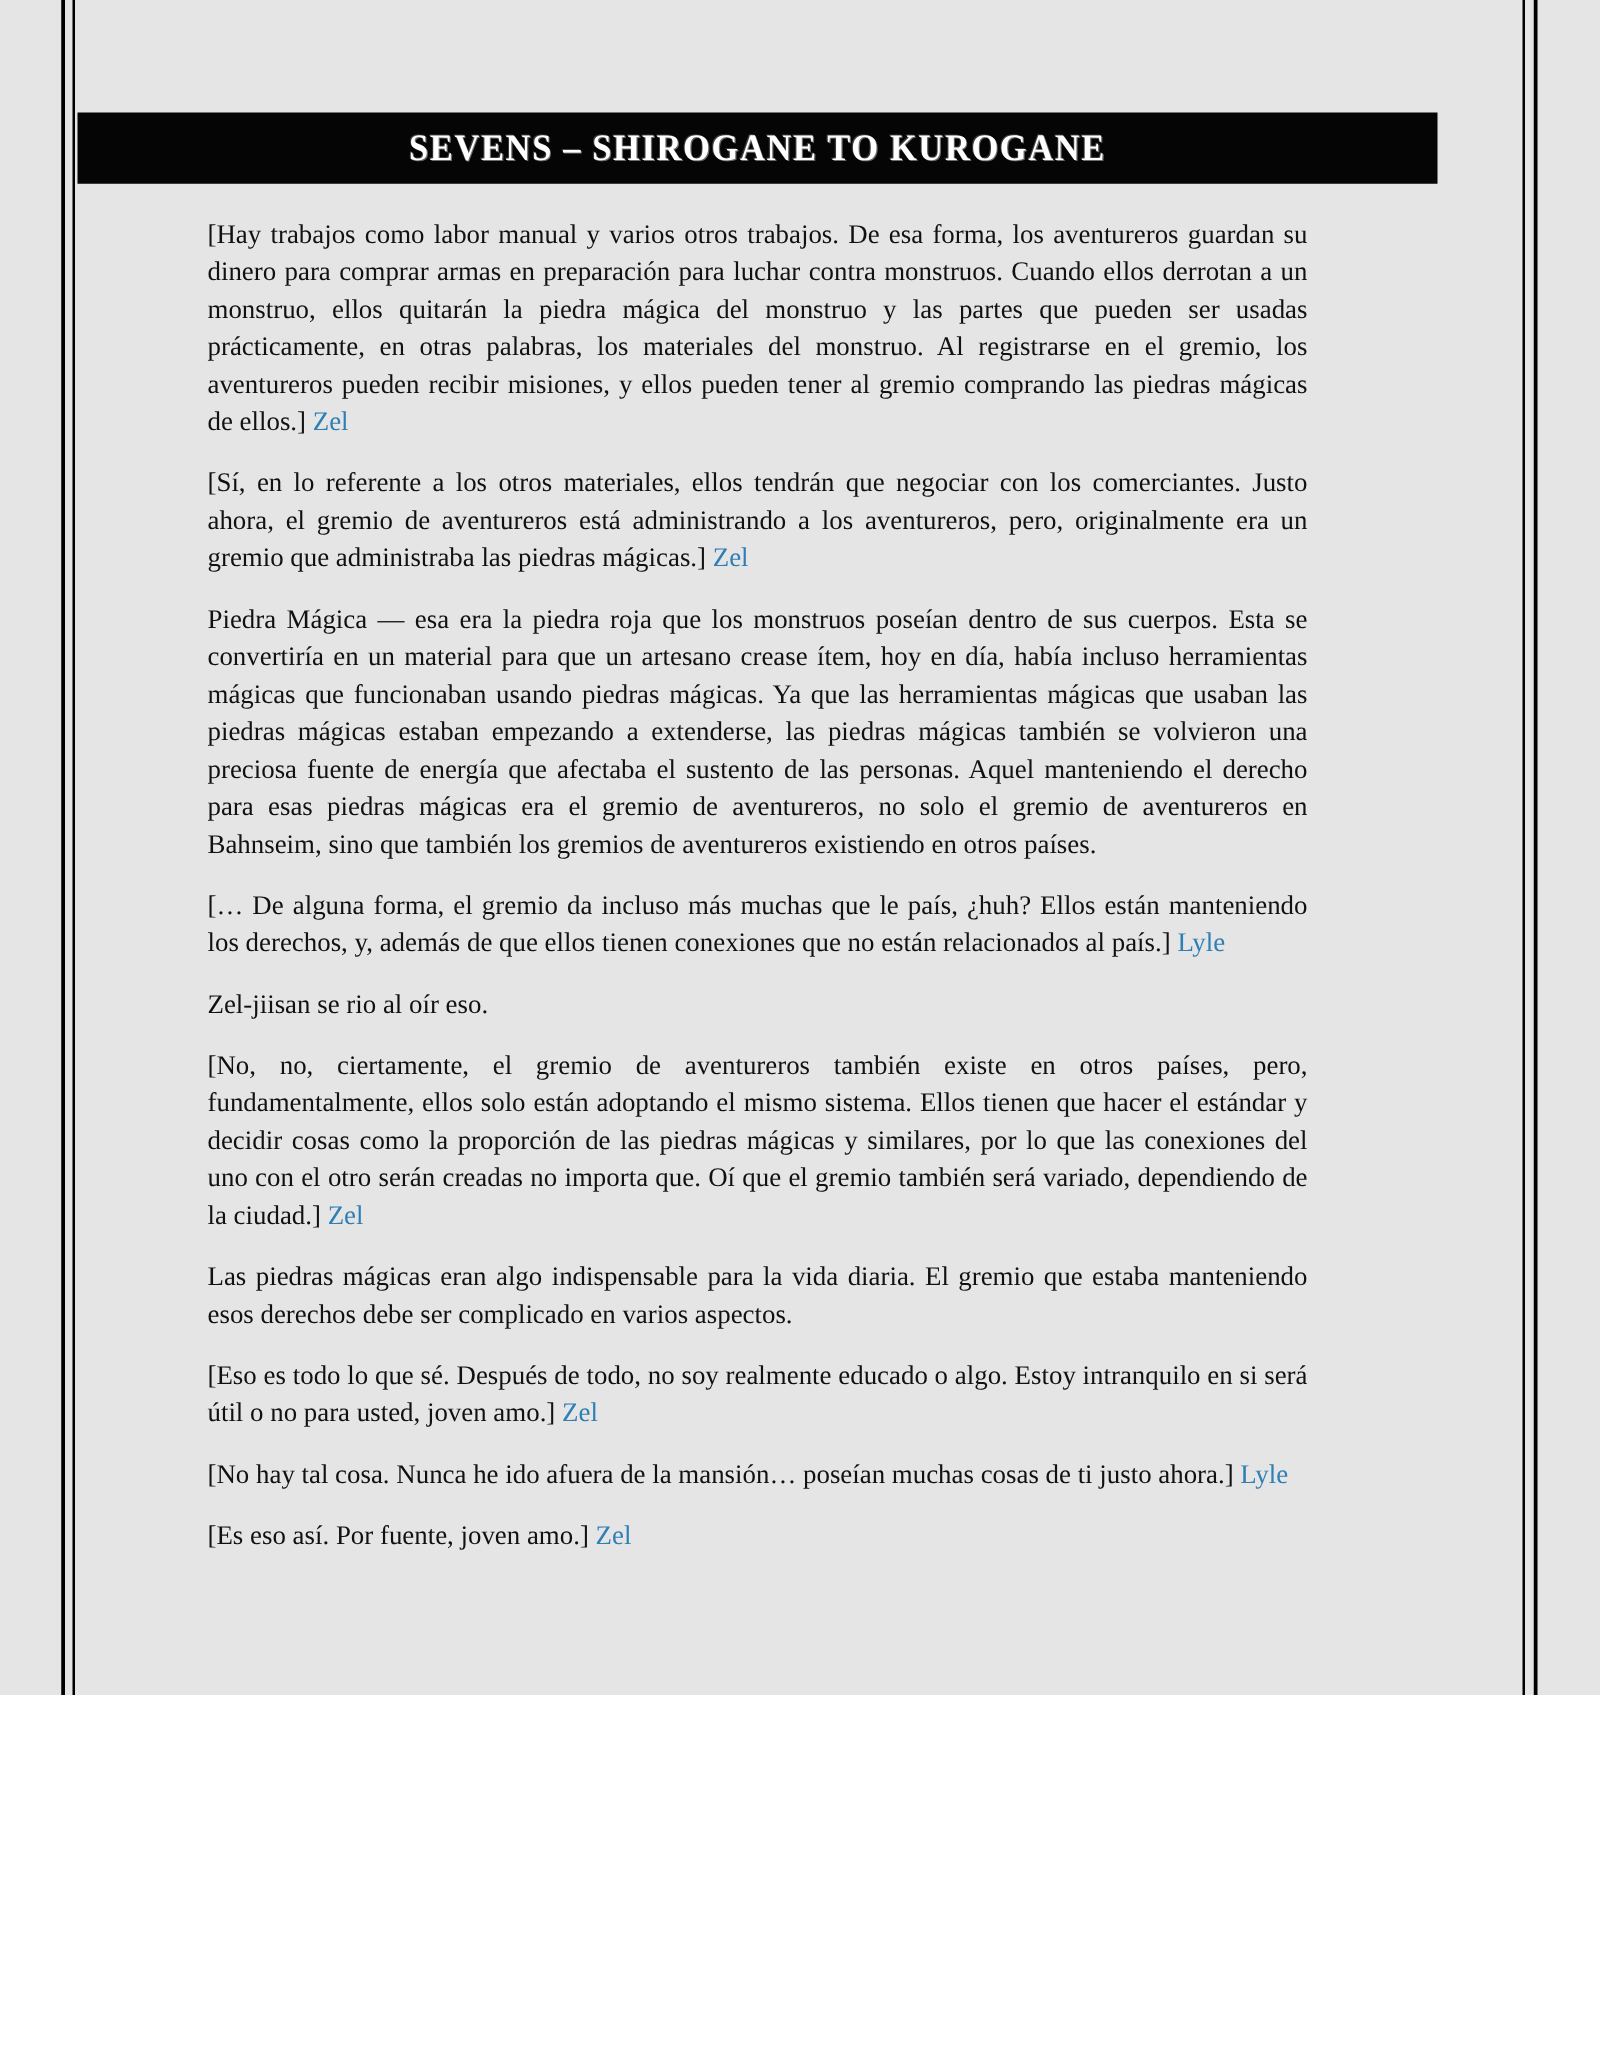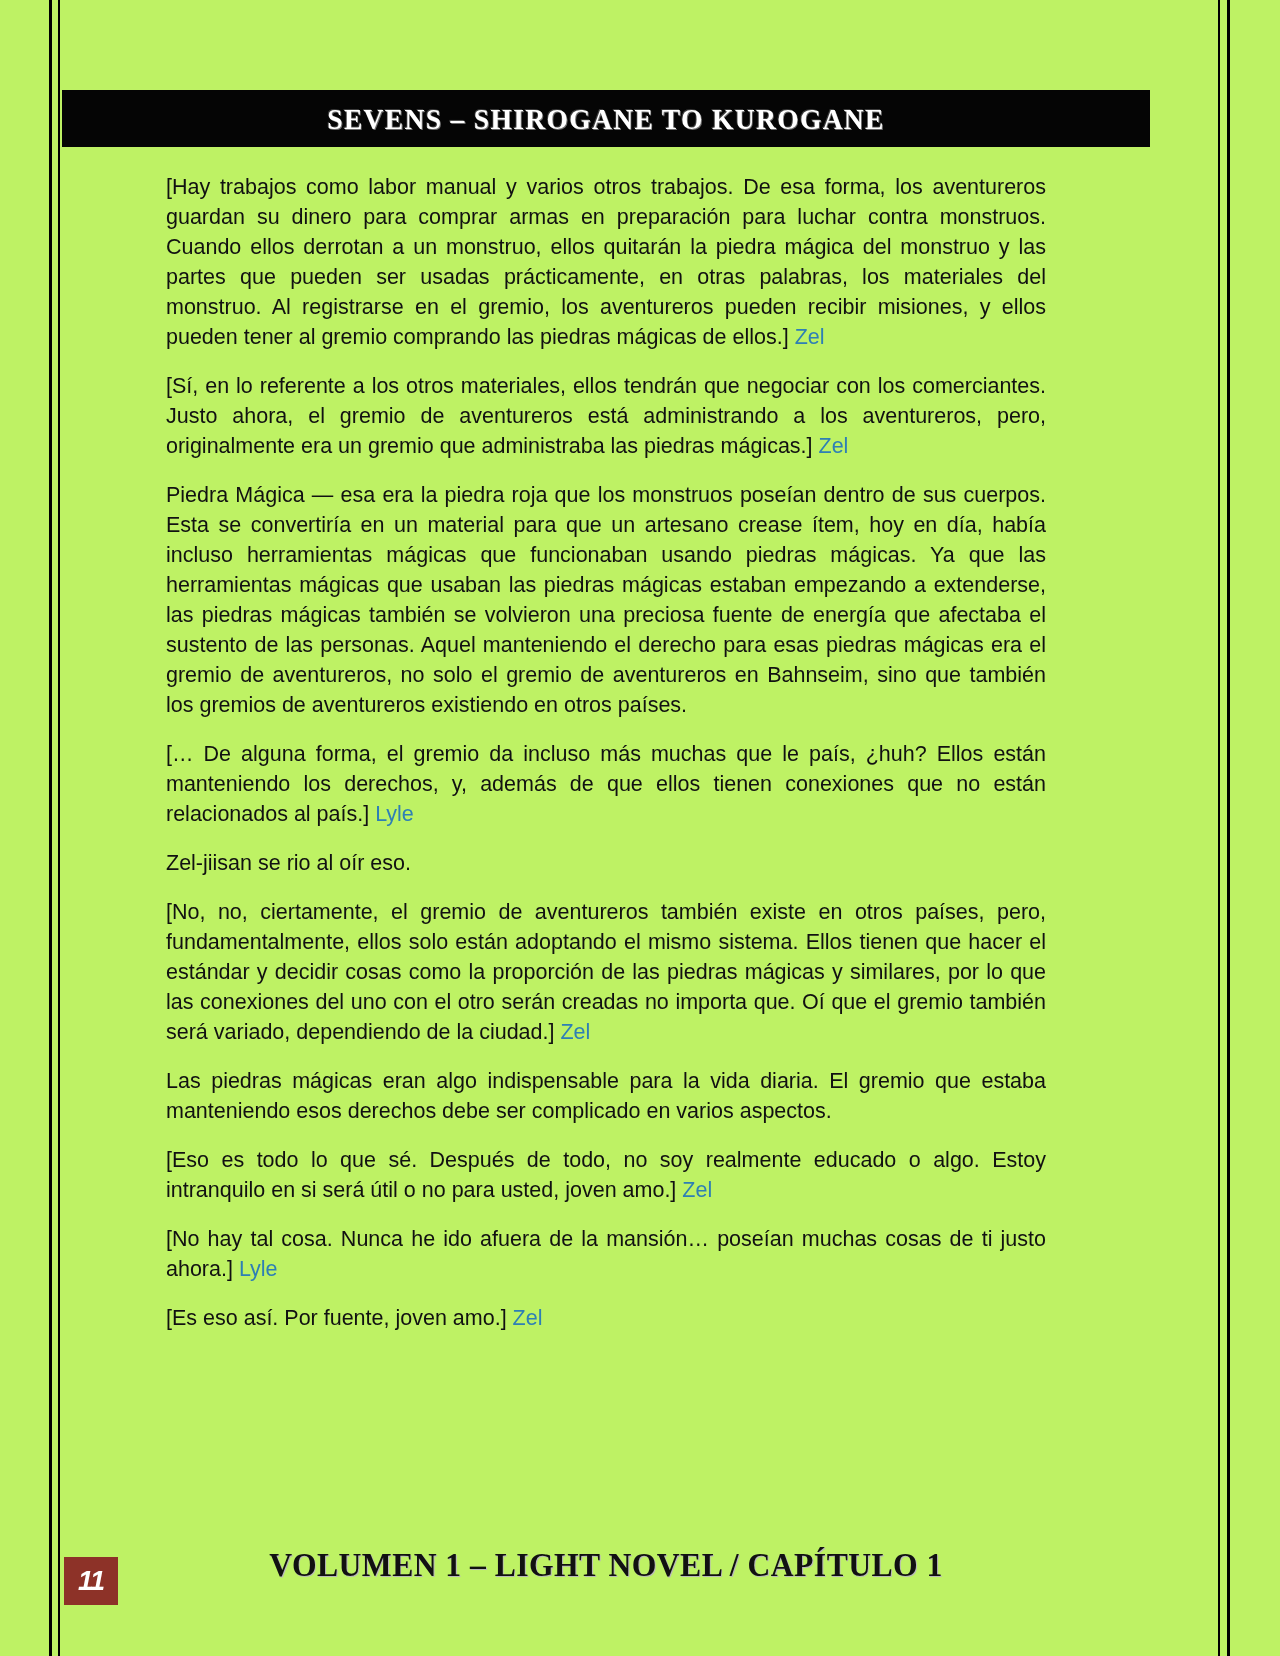--- a/index.html
+++ b/index.html
@@ -5,22 +5,22 @@
 <style>
   html, body {
     margin: 0;
     padding: 0;
     background: #ffffff;
   }
 
   .page {
     position: relative;
     width: 1280px;
-    height: 1656px;
-    background: #bef264;
+    height: 1356px;
+    background: #e5e5e5;
     overflow: hidden;
     font-family: "Liberation Serif", "DejaVu Serif", serif;
     box-sizing: border-box;
   }
 
   
   .rule {
     position: absolute;
     top: 0;
     bottom: 0;
@@ -65,21 +65,21 @@
     width: 880px;
   }
 
   .para {
     margin: 0 0 19px 0;
     text-align: justify;
     text-justify: inter-word;
     font-size: 21.5px;
     line-height: 30px;
     color: #111111;
-    font-family: Liberation Sans, sans-serif;
+    font-family: Liberation Serif, serif;
     hyphens: none;
   }
   .para:last-child { margin-bottom: 0; }
   .para.narrative { text-align: justify; }
 
   .speaker {
     color: #2e7fb5;
   }
 
   

